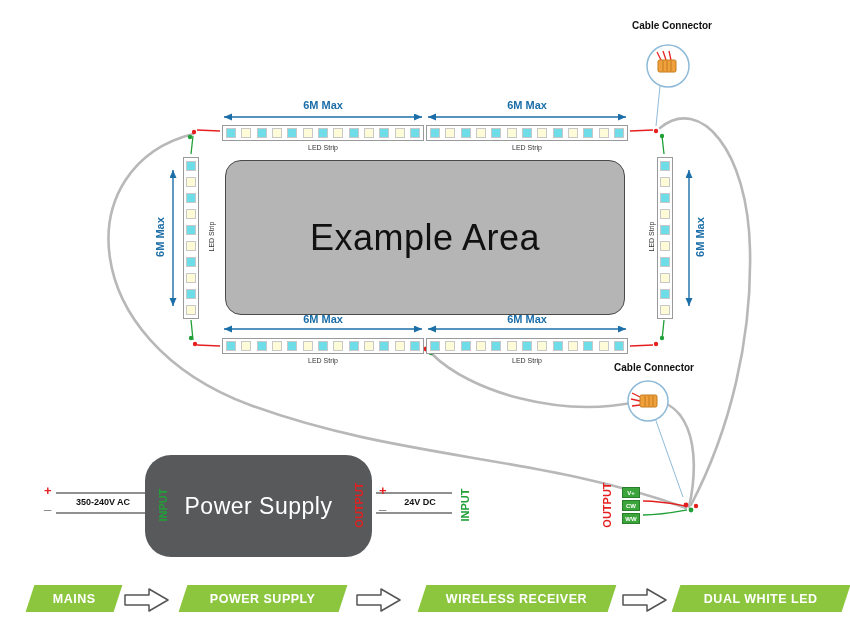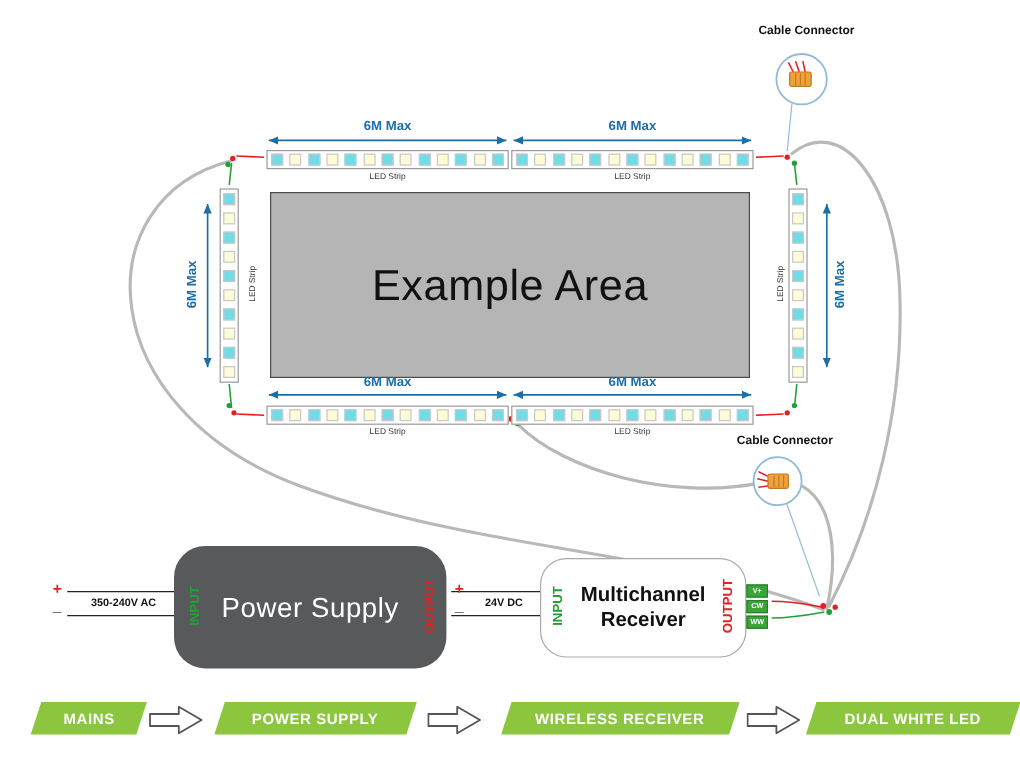--- a/index.html
+++ b/index.html
@@ -153,21 +153,21 @@
     </g>
 
     <g>
       <line class="wire-black" x1="56" y1="493" x2="147" y2="493"></line>
       <line class="wire-black" x1="56" y1="513" x2="147" y2="513"></line>
       <line class="wire-black" x1="376" y1="493" x2="452" y2="493"></line>
       <line class="wire-black" x1="376" y1="513" x2="452" y2="513"></line>
     </g>
   </svg>
 
-  <div class="abs example-area" style="left:225px;top:160px;width:400px;height:155px;">
+  <div class="abs example-area" style="left:225px;top:160px;width:400px;height:155px;border-radius:16px;">
     <span>Example Area</span>
   </div>
 
   <div class="abs strip strip-h" style="left:222px;top:125px;width:202px;height:16px;">
       <span class="led-cell" style="background: rgb(111, 221, 232);"></span>
       <span class="led-cell" style="background: rgb(254, 251, 216);"></span>
       <span class="led-cell" style="background: rgb(111, 221, 232);"></span>
       <span class="led-cell" style="background: rgb(254, 251, 216);"></span>
       <span class="led-cell" style="background: rgb(111, 221, 232);"></span>
       <span class="led-cell" style="background: rgb(254, 251, 216);"></span>
@@ -273,23 +273,20 @@
   <div class="abs vlabel out" style="left:319px;top:499px;width:80px;">OUTPUT</div>
 
   <div class="abs polarity plus" style="left:44px;top:484px;">+</div>
   <div class="abs polarity minus" style="left:44px;top:498px;">_</div>
   <div class="abs wire-label" style="left:64px;top:497px;width:78px;">350-240V AC</div>
 
   <div class="abs polarity plus" style="left:379px;top:484px;">+</div>
   <div class="abs polarity minus" style="left:379px;top:498px;">_</div>
   <div class="abs wire-label" style="left:394px;top:497px;width:52px;">24V DC</div>
 
-  <div class="abs receiver" style="left:450px;top:465px;width:172px;height:83px;">
-    <div class="rx-label">Multichannel Receiver</div>
-  </div>
   <div class="abs vlabel in" style="left:425px;top:499px;width:80px;">INPUT</div>
   <div class="abs vlabel out" style="left:567px;top:499px;width:80px;">OUTPUT</div>
 
   <div class="abs terminal-tag" style="left:622px;top:487px;">V+</div>
   <div class="abs terminal-tag" style="left:622px;top:500px;">CW</div>
   <div class="abs terminal-tag" style="left:622px;top:513px;">WW</div>
 
   <div class="abs banner" style="left:30px;top:585px;width:88px;">
     <span>MAINS</span>
   </div>

